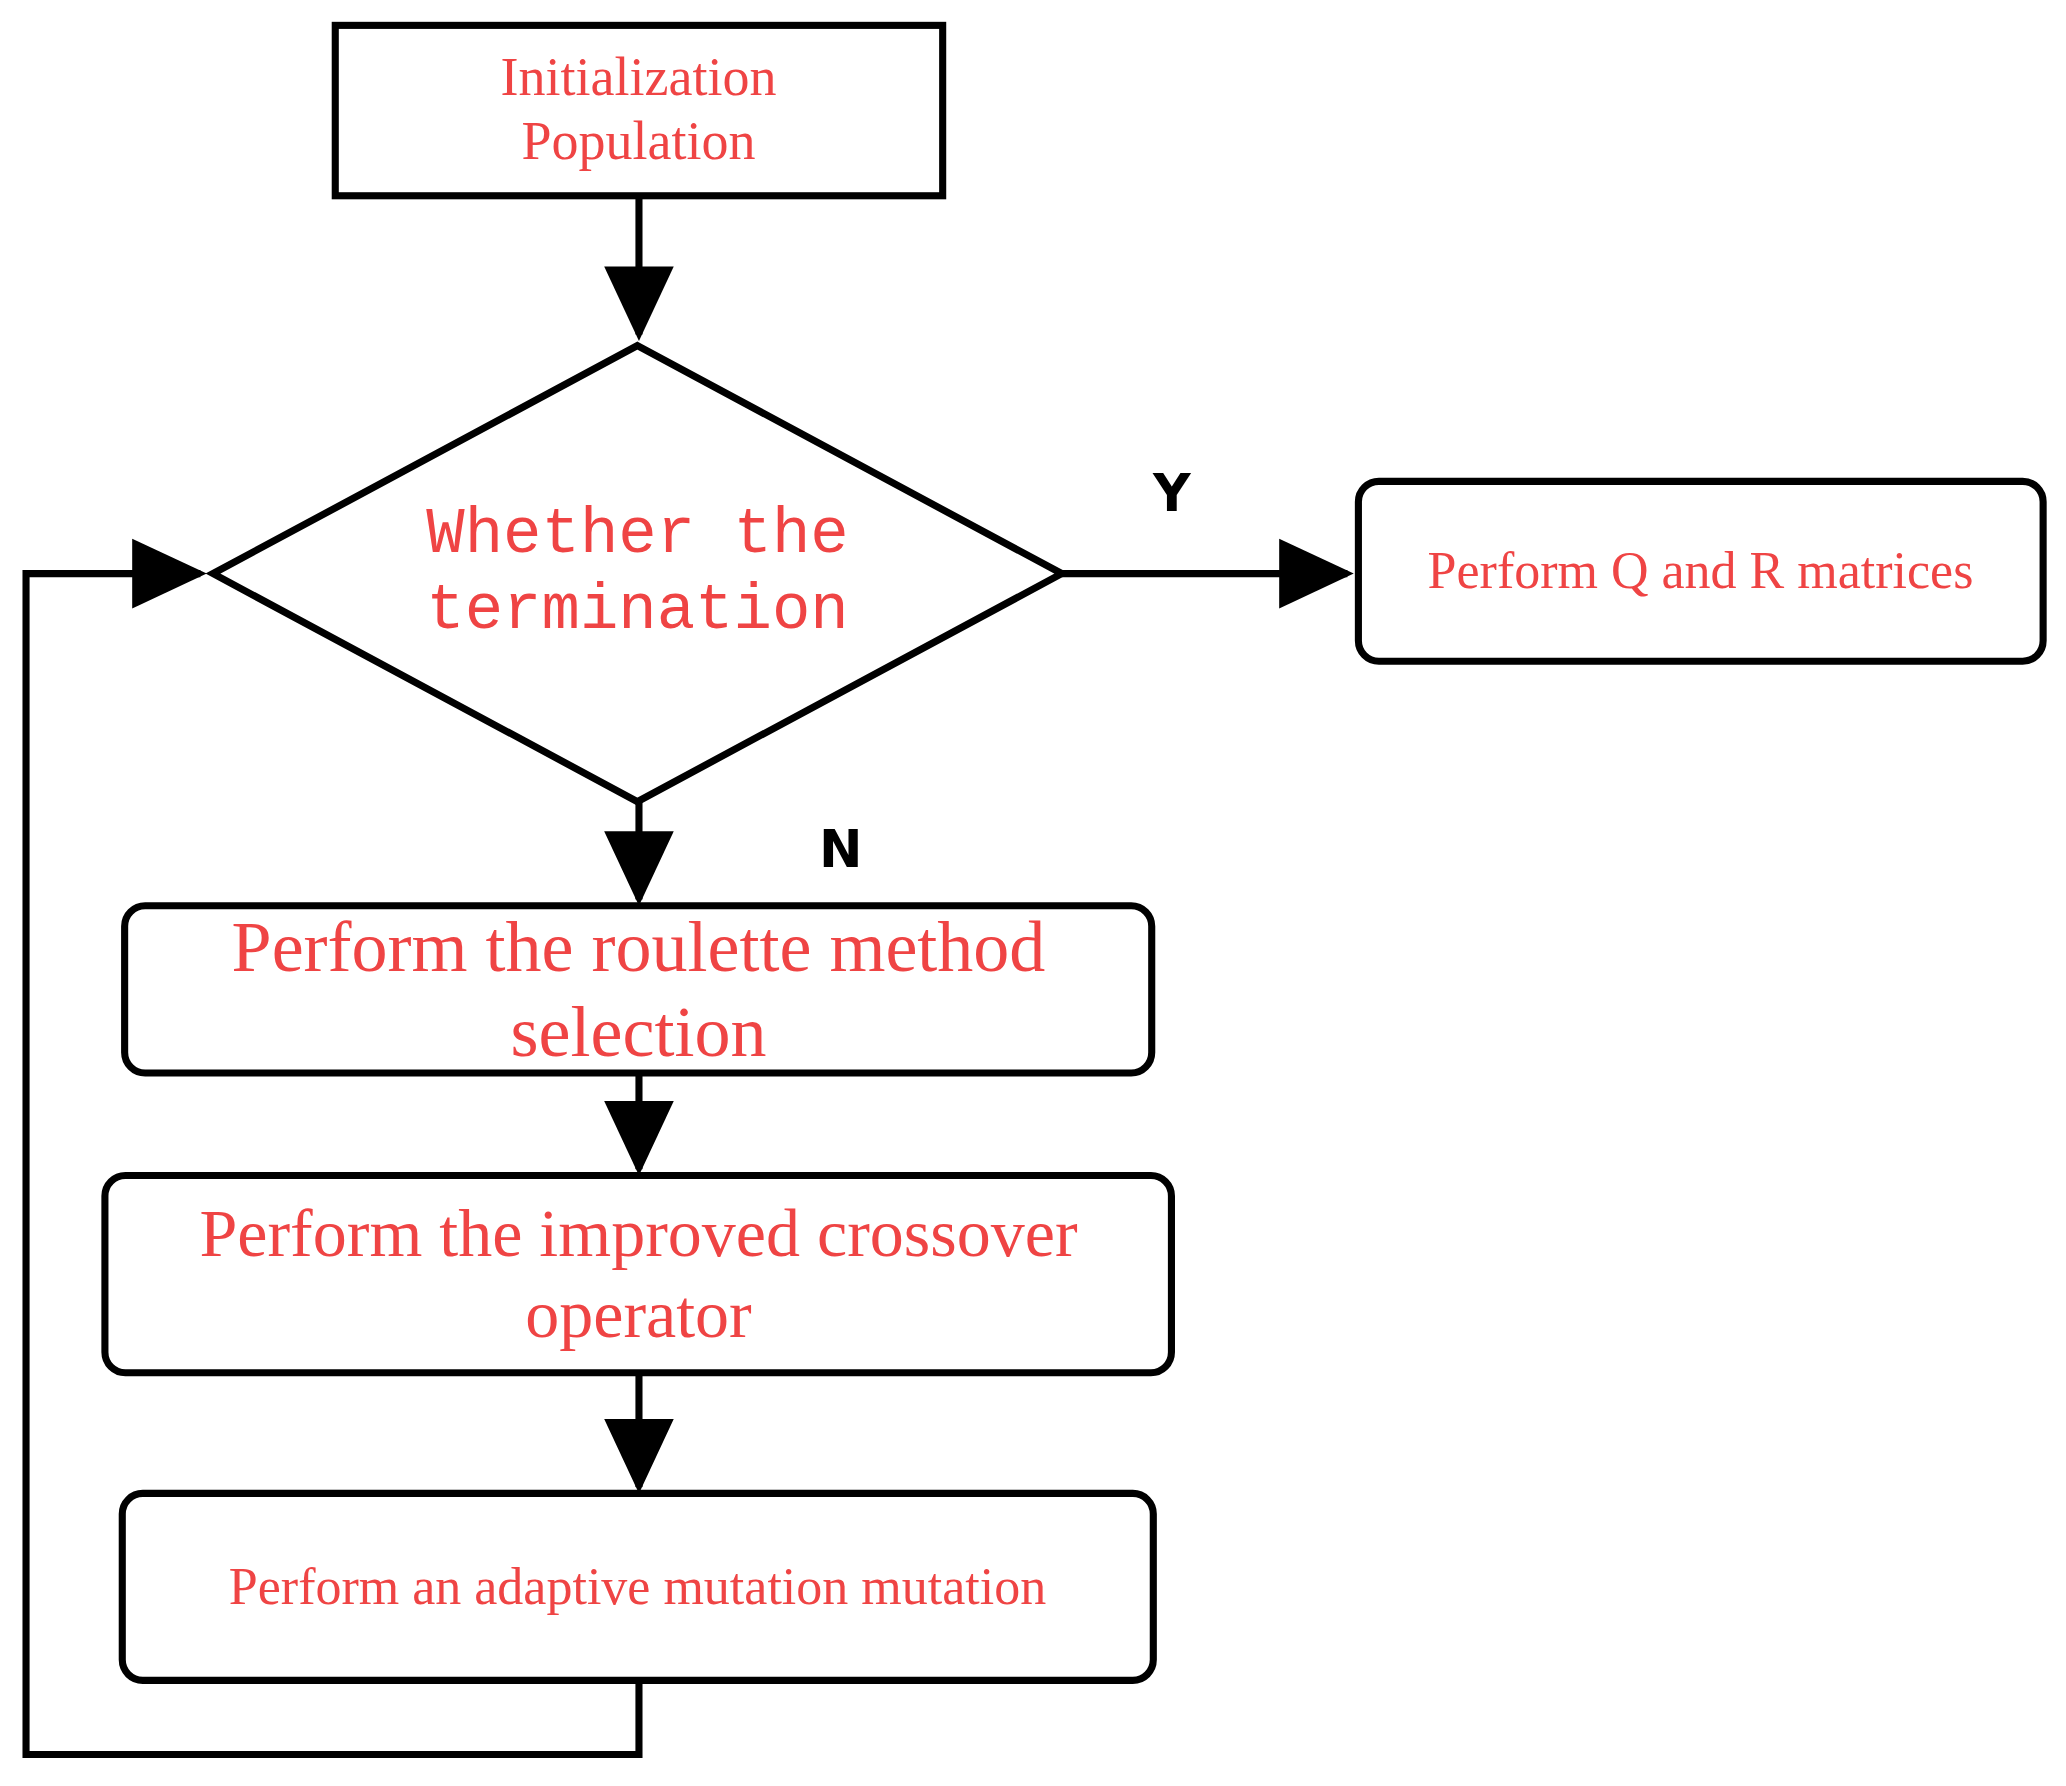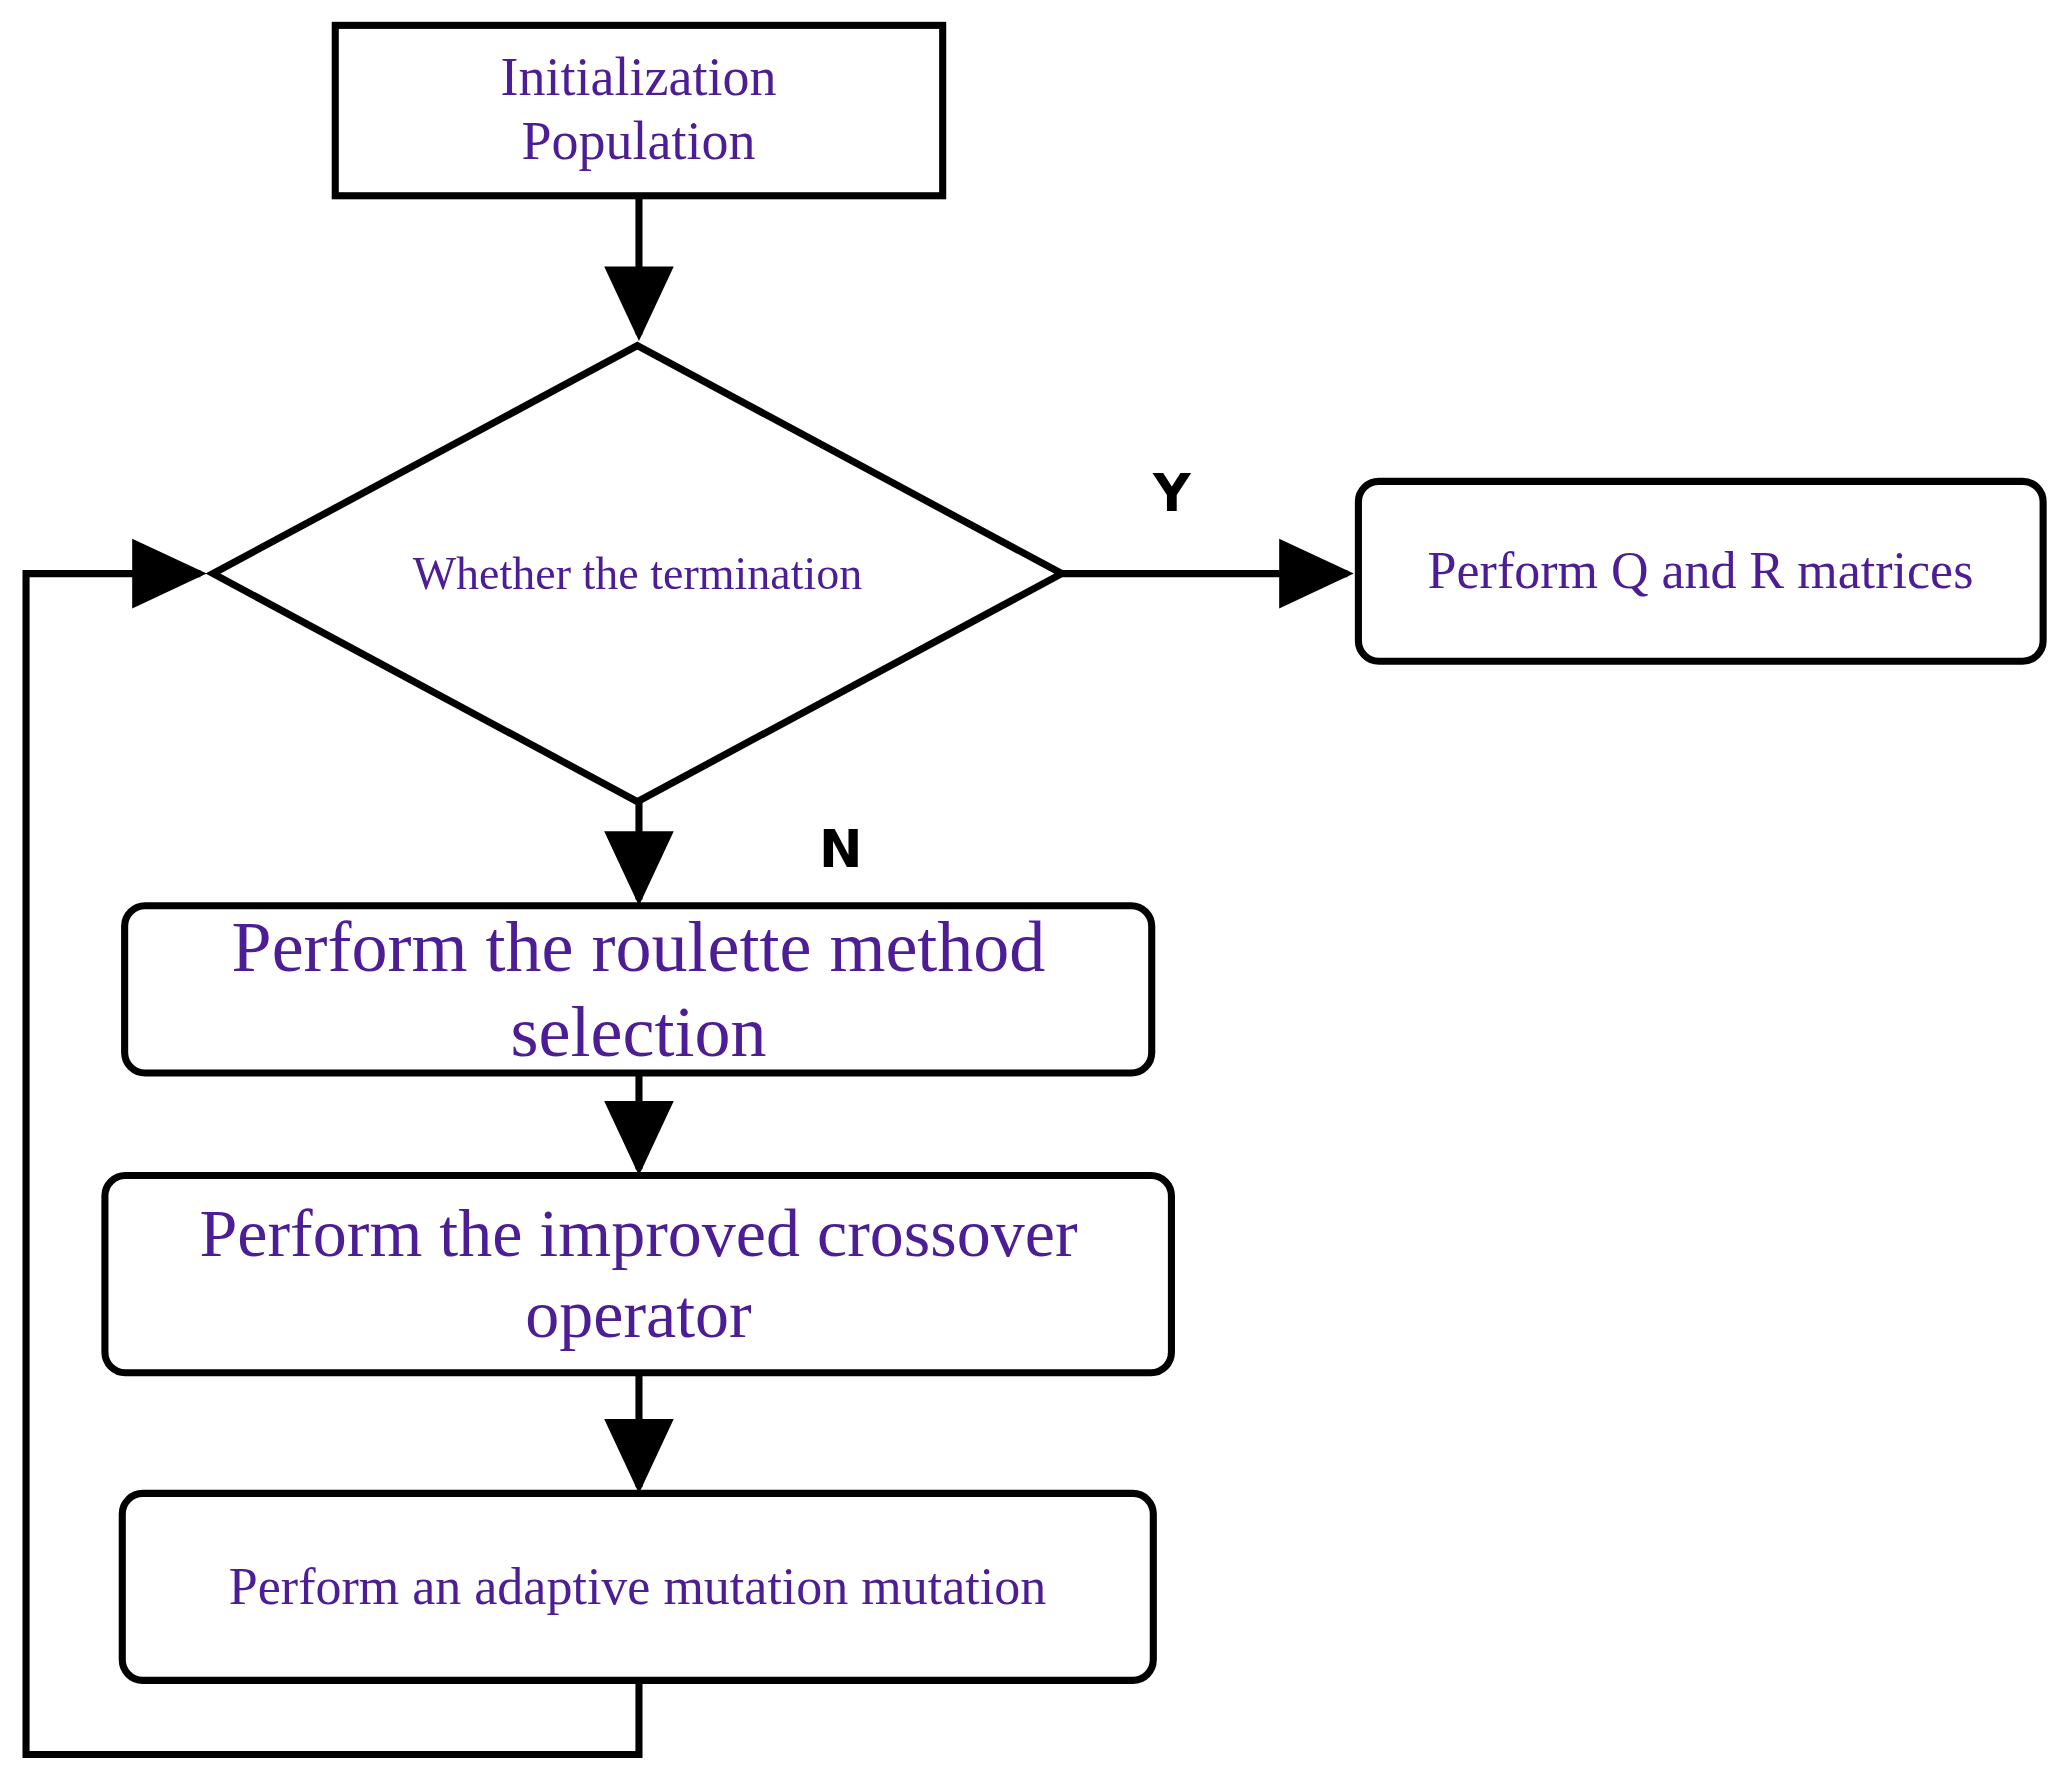--- a/index.html
+++ b/index.html
@@ -23,21 +23,21 @@
     left: 0;
     width: 2066px;
     height: 1787px;
   }
   .node-text {
     position: absolute;
     display: flex;
     align-items: center;
     justify-content: center;
     text-align: center;
-    color: #4c1d95;
+    color: #ef4444;
     pointer-events: none;
     line-height: 1.18;
   }
   .serif-text {
     font-family: "Liberation Serif", "DejaVu Serif", serif;
     font-weight: 400;
   }
   .edge-label {
     position: absolute;
     font-family: "DejaVu Sans", "Liberation Sans", sans-serif;
@@ -81,21 +81,21 @@
     <line x1="810" y1="1740" x2="810" y2="1885" stroke="#000000" stroke-width="9" marker-end="url(#arrowhead)"></line>
 
     <path d="M810,2130 L810,2224 L33,2224 L33,727 L254,727" fill="none" stroke="#000000" stroke-width="9" stroke-linejoin="miter" marker-end="url(#arrowhead)"></path>
   </svg>
 
   <div class="node-text serif-text" style="left:335px; top:25px; width:607px; height:170px; font-size:54px; flex-direction:column;">
     <span>Initialization</span>
     <span>Population</span>
   </div>
 
-  <div class="node-text" style="left:213px; top:489px; width:849px; height:170px; flex-direction:column; font-size:46px; font-family:Liberation Serif, serif;">
+  <div class="node-text" style="left:213px; top:489px; width:849px; height:170px; flex-direction:column; font-size:64px; font-family:Liberation Mono, monospace;">
     <span>Whether the termination</span>
   </div>
 
   <div class="node-text serif-text" style="left:1358px; top:481px; width:685px; height:180px; font-size:52px;">Perform Q and R matrices</div>
 
   <div class="node-text serif-text" style="left:125px; top:906px; width:1027px; height:167px; font-size:72px;">Perform the roulette method selection</div>
 
   <div class="node-text serif-text" style="left:105px; top:1175px; width:1067px; height:197px; font-size:68px;">Perform the improved crossover operator</div>
 
   <div class="node-text serif-text" style="left:122px; top:1493px; width:1031px; height:187px; font-size:52px;">Perform an adaptive mutation mutation</div>

